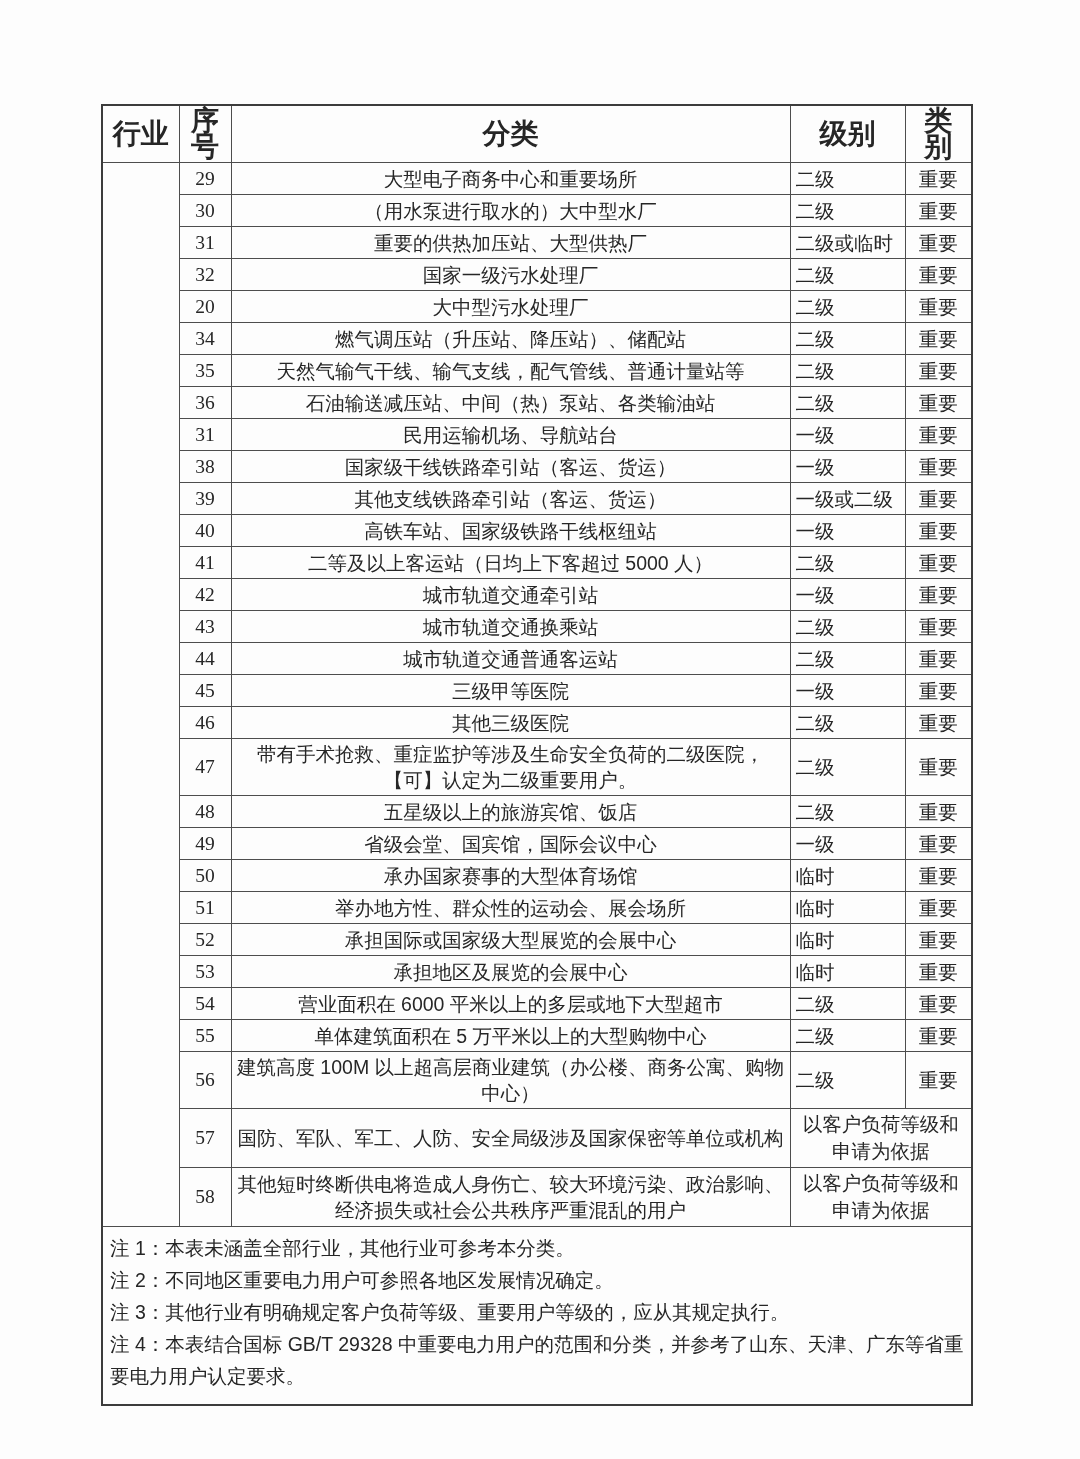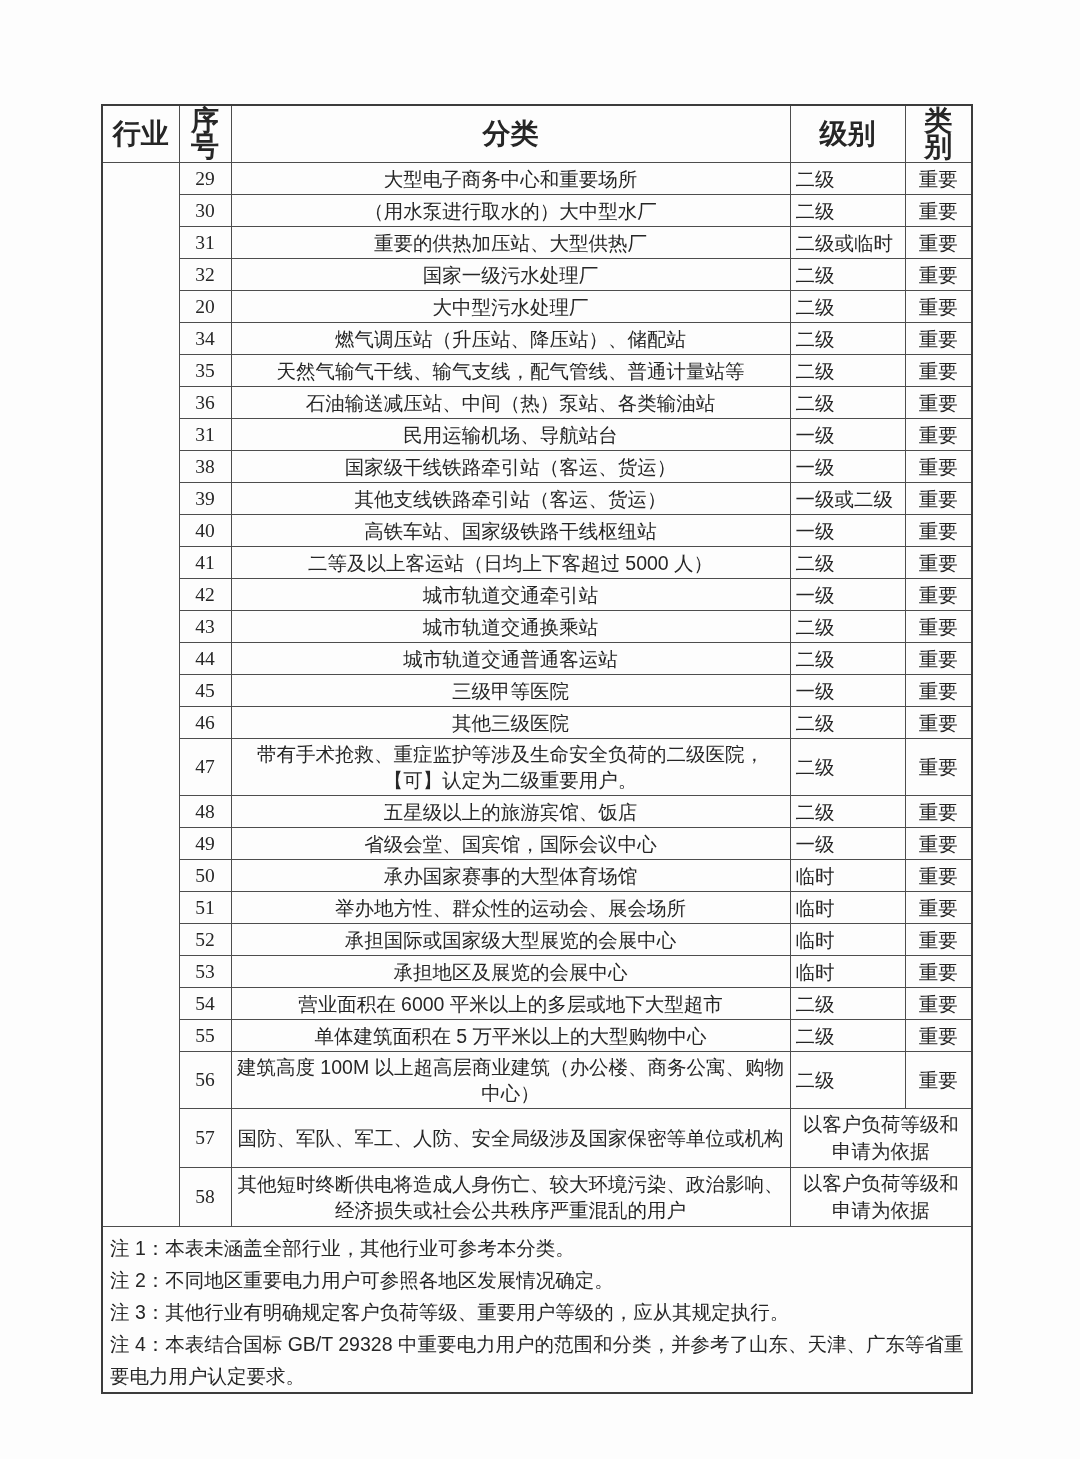--- a/index.html
+++ b/index.html
@@ -43,21 +43,21 @@
     height: 32px;
   }
   td.col-industry { text-align: center; }
   td.col-no { text-align: center; font-family: Liberation Serif, serif; }
   td.col-class { text-align: center; }
   td.col-level { text-align: left; }
   td.col-cat { text-align: center; }
   td.col-merged { text-align: center; line-height: 27px; margin-top: 20px; }
   td.notes-cell {
     text-align: left;
-    padding: 5px 7px 0 7px;
+    padding: 5px 7px 12px 7px;
     line-height: 32px;
     vertical-align: top;
   }
   .note-line {
     font-size: 19.5px;
   }
 </style>
 </head>
 <body>
 

